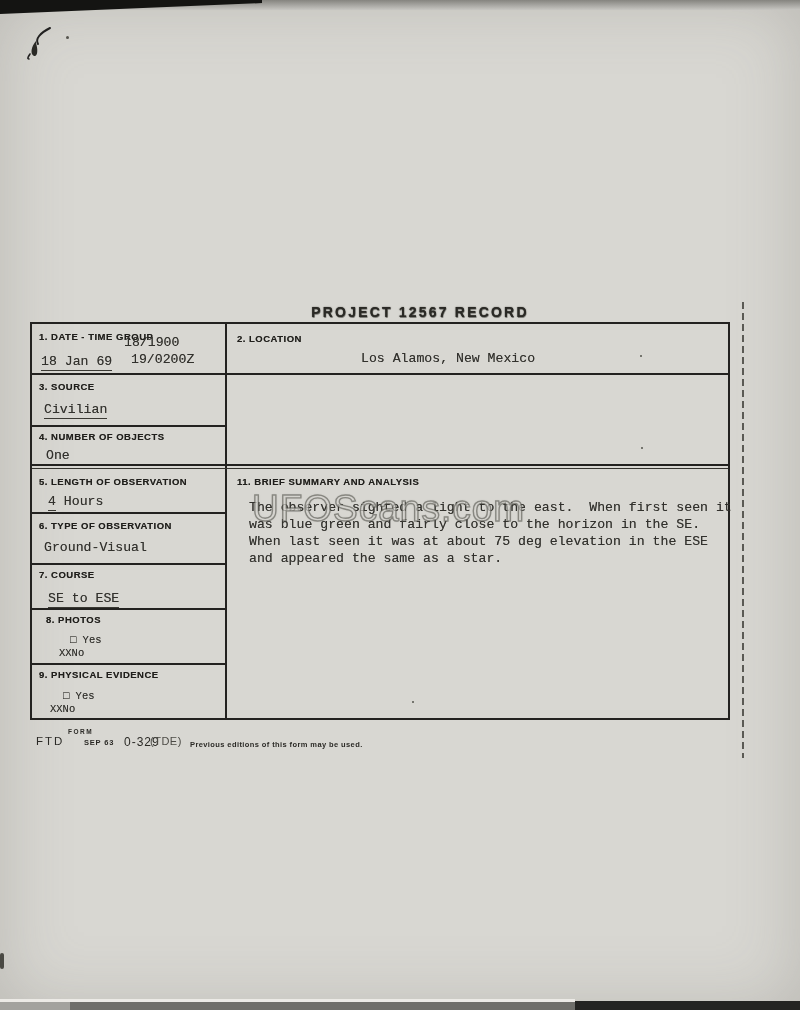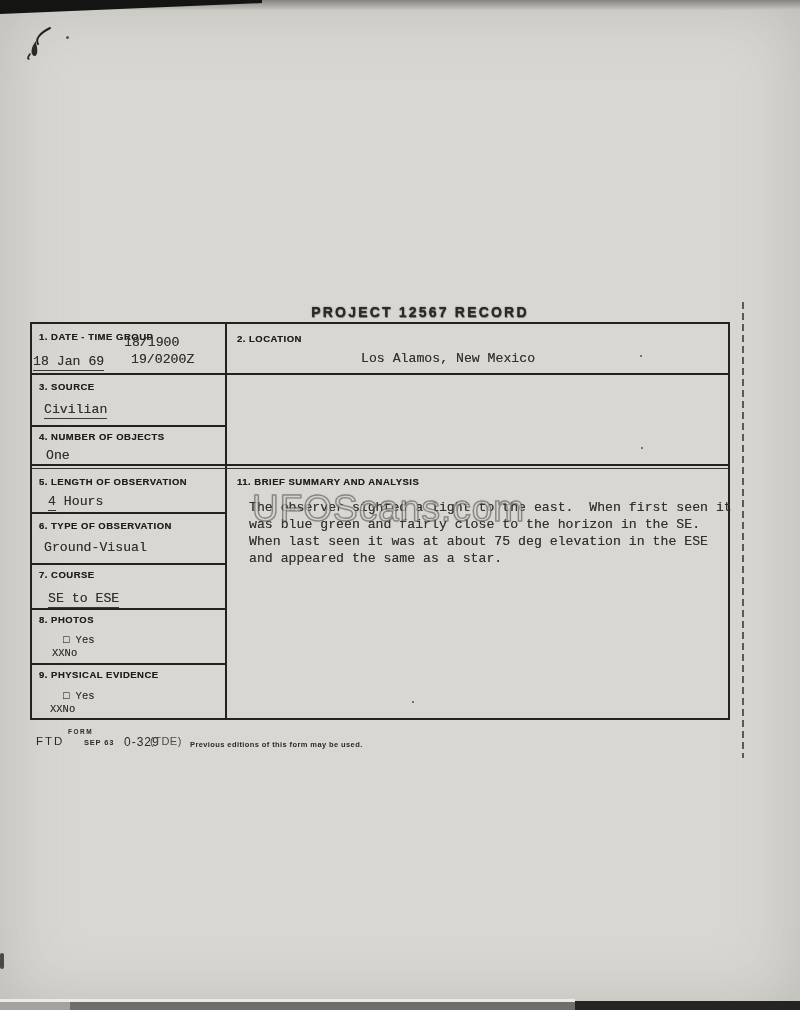--- a/index.html
+++ b/index.html
@@ -107,21 +107,21 @@
 
     <div class="hline" style="top:101px;left:0;width:193px;"></div>
     <div class="hline" style="top:188px;left:0;width:193px;"></div>
     <div class="hline" style="top:239px;left:0;width:193px;"></div>
     <div class="hline" style="top:284px;left:0;width:193px;"></div>
     <div class="hline" style="top:339px;left:0;width:193px;"></div>
 
     <div class="abs" style="top:0;left:0;width:193px;height:49px;">
       <div class="abs lbl" style="top:7px;left:7px;">1. DATE - TIME GROUP</div>
       <div class="abs typed" style="top:11px;left:92px;">18/1900</div>
-      <div class="abs typed" style="top:30px;left:1px;text-align:center;"><span class="ul">18 Jan 69</span></div>
+      <div class="abs typed" style="top:30px;left:9px;text-align:center;"><span class="ul">18 Jan 69</span></div>
       <div class="abs typed" style="top:28px;left:99px;">19/0200Z</div>
     </div>
 
     <div class="abs" style="top:0;left:195px;width:503px;height:49px;">
       <div class="abs lbl" style="top:9px;left:10px;">2. LOCATION</div>
       <div class="abs typed" style="top:27px;left:134px;">Los Alamos, New Mexico</div>
     </div>
 
     <div class="abs" style="top:51px;left:0;width:193px;height:50px;">
       <div class="abs lbl" style="top:6px;left:7px;">3. SOURCE</div>
@@ -142,21 +142,21 @@
     <div class="abs" style="top:190px;left:0;width:193px;height:49px;">
       <div class="abs lbl" style="top:6px;left:7px;">6. TYPE OF OBSERVATION</div>
       <div class="abs typed" style="top:26px;left:12px;">Ground-Visual</div>
     </div>
 
     <div class="abs" style="top:241px;left:0;width:193px;height:43px;">
       <div class="abs lbl" style="top:4px;left:7px;">7. COURSE</div>
       <div class="abs typed" style="top:26px;left:16px;"><span class="ul">SE to ESE</span></div>
     </div>
 
-    <div class="abs" style="top:286px;left:0;width:193px;height:45px;">
+    <div class="abs" style="top:286px;left:7px;width:193px;height:45px;">
       <div class="abs lbl" style="top:4px;left:7px;">8. PHOTOS</div>
       <div class="abs typed-sm" style="top:24px;left:31px;">□ Yes</div>
       <div class="abs typed-sm" style="top:37px;left:20px;">XXNo</div>
     </div>
 
     <div class="abs" style="top:341px;left:0;width:193px;height:53px;">
       <div class="abs lbl" style="top:4px;left:7px;">9. PHYSICAL EVIDENCE</div>
       <div class="abs typed-sm" style="top:25px;left:31px;">□ Yes</div>
       <div class="abs typed-sm" style="top:38px;left:18px;">XXNo</div>
     </div>

